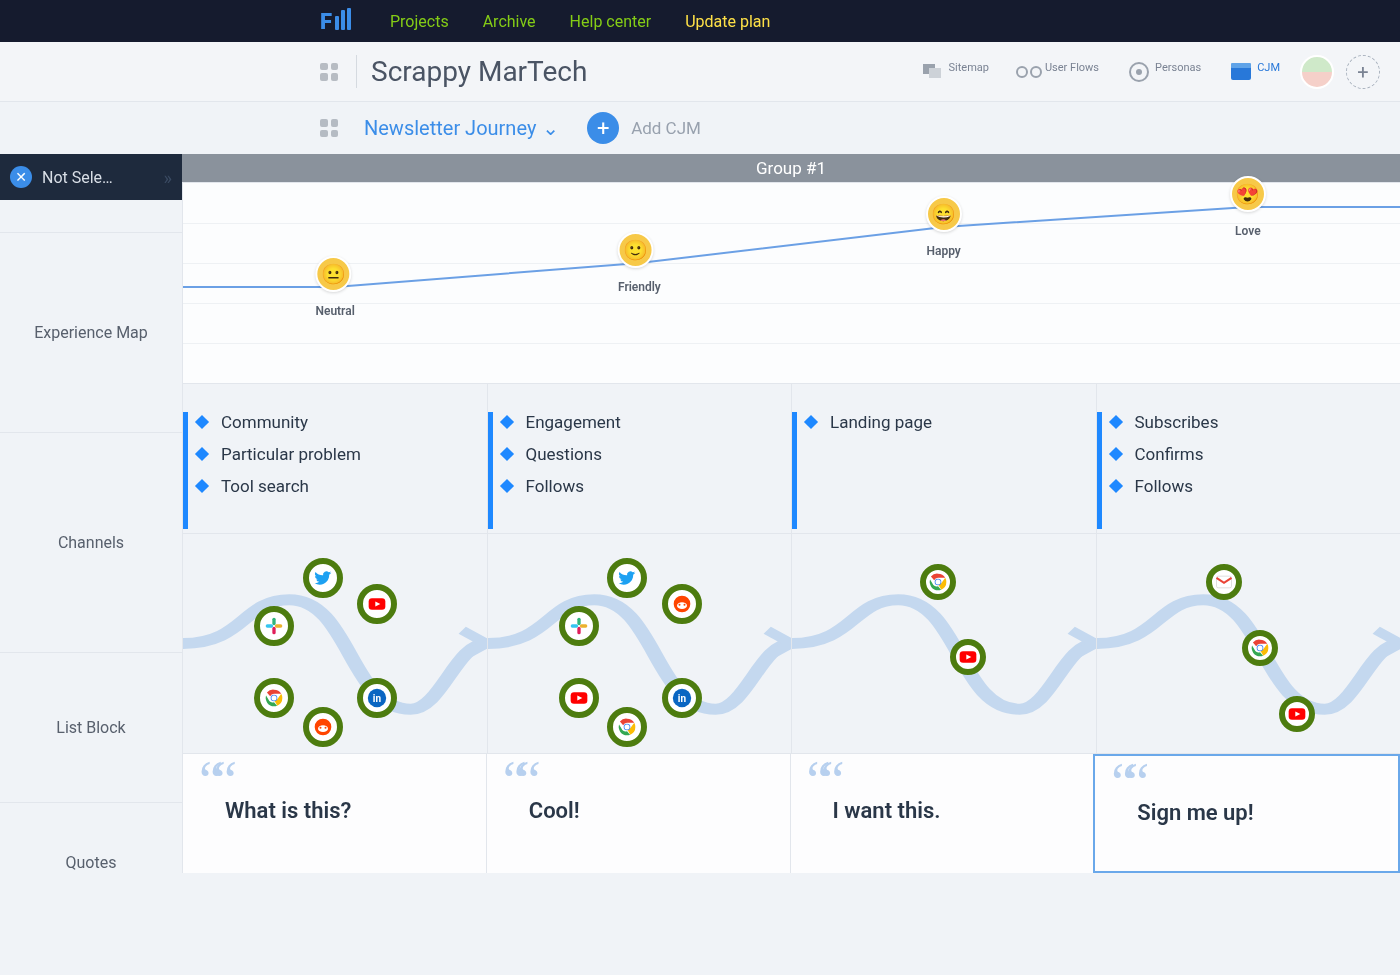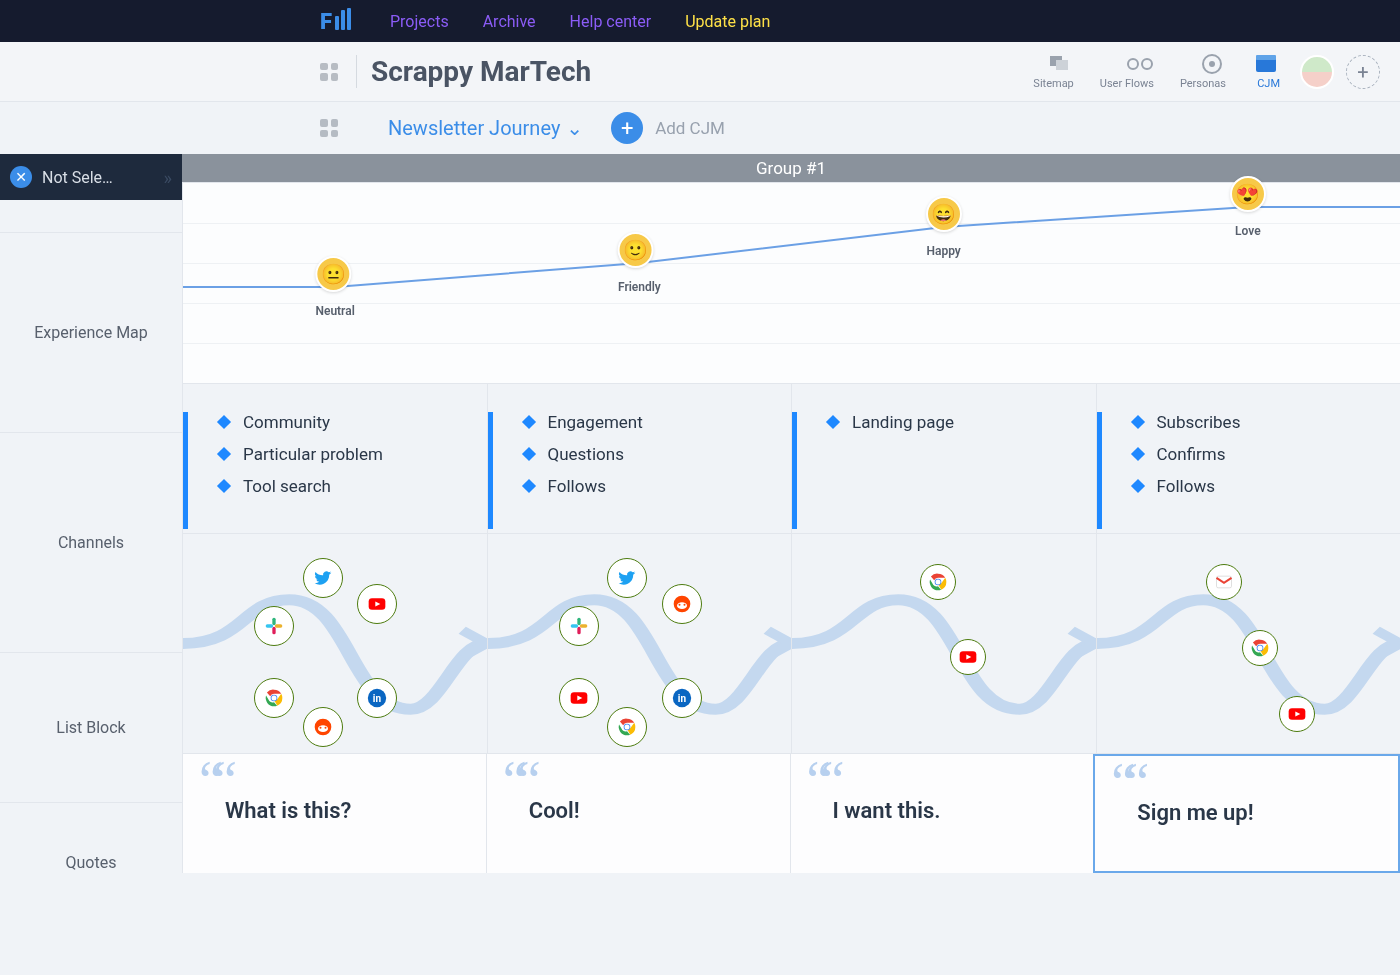--- a/index.html
+++ b/index.html
@@ -5,39 +5,39 @@
 * { margin:0; padding:0; box-sizing:border-box; font-family:-apple-system,BlinkMacSystemFont,"Segoe UI",Roboto,sans-serif; }
 body { background:#f0f3f7; width:1400px; height:975px; overflow:hidden; color:#2a3748; }
 
 
 .topnav { background:#151b2e; height:42px; display:flex; align-items:center; padding:0 24px 0 320px; gap:36px; }
 .logo { position:absolute; left:320px; top:8px; display:flex; gap:3px; align-items:center; }
 .logo .f { color:#3b8de8; font-weight:900; font-size:22px; }
 .logo .bars span{ display:inline-block; width:4px; height:22px; background:#3b8de8; margin-right:2px; border-radius:1px; }
 .logo .bars span:nth-child(1){height:14px;} .logo .bars span:nth-child(2){height:20px;} .logo .bars span:nth-child(3){height:22px;}
 .topnav .links{ display:flex; gap:34px; margin-left:70px; }
-.topnav a{ color:#8b5cf6; text-decoration:none; font-size:16px; }
+.topnav a{ color:#84cc16; text-decoration:none; font-size:16px; }
 .topnav a.update{ color:#fde047; }
 
 
 .projbar{ background:#f3f5f8; height:60px; display:flex; align-items:center; padding-left:320px; border-bottom:1px solid #e2e6ec; position:relative;}
 .grid-icon{ width:18px; height:18px; display:grid; grid-template-columns:1fr 1fr; grid-template-rows:1fr 1fr; gap:3px; margin-right:18px; opacity:.35;}
 .grid-icon span{ background:#4a5464; border-radius:2px; }
-.projbar h1{ font-size:28px; font-weight:700; color:#4a5464; padding-left:14px; border-left:1px solid #d5dae0;}
+.projbar h1{ font-size:28px; font-weight:400; color:#4a5464; padding-left:14px; border-left:1px solid #d5dae0;}
 .modules{ position:absolute; right:120px; display:flex; gap:26px; align-items:flex-end;}
-.module{ display:flex; flex-direction:column; align-items:flex-end; gap:2px; font-size:11px; color:#7a8393; cursor:pointer;}
+.module{ display:flex; flex-direction:row; align-items:flex-start; gap:2px; font-size:11px; color:#7a8393; cursor:pointer;}
 .module.active{ color:#2878d9; }
 .mod-icon{ width:28px; height:22px; display:flex; align-items:center; justify-content:center;}
 .avatar-area{ position:absolute; right:20px; display:flex; gap:12px; align-items:center;}
 .avatar{ width:34px; height:34px; border-radius:50%; background:linear-gradient(180deg,#cfe9c9 50%,#f5d0c9 50%); border:2px solid #fff;}
 .add-user{ width:34px; height:34px; border-radius:50%; border:1px dashed #a9b2be; display:flex; align-items:center; justify-content:center; color:#7a8393; font-size:20px; cursor:pointer;}
 
 
 .subnav{ height:52px; display:flex; align-items:center; padding-left:320px; background:#f0f3f7;}
-.subnav .dropdown{ color:#3b8de8; font-size:20px; display:flex; align-items:center; gap:6px; cursor:pointer; margin-left:32px;}
+.subnav .dropdown{ color:#3b8de8; font-size:20px; display:flex; align-items:center; gap:6px; cursor:pointer; margin-left:8px;}
 .subnav .plus{ width:32px; height:32px; border-radius:50%; background:#3b8de8; color:#fff; display:flex; align-items:center; justify-content:center; font-size:22px; margin-left:28px; cursor:pointer;}
 .subnav .addlabel{ margin-left:12px; color:#98a1ae; font-size:17px;}
 
 
 .main{ display:flex; height:calc(100% - 154px);}
 .left{ width:182px; flex-shrink:0; }
 .persona{ background:#1e2a3d; color:#d8dee6; height:46px; display:flex; align-items:center; gap:10px; padding:0 10px; }
 .persona .close{ width:22px; height:22px; border-radius:50%; background:#3b8de8; display:flex; align-items:center; justify-content:center; color:#fff; font-size:14px; cursor:pointer;}
 .persona .expand{ margin-left:auto; color:#3a4a62; font-size:18px; cursor:pointer;}
 .rowhdr{ height:215px; display:flex; align-items:center; justify-content:center; color:#58606d; font-size:16px; border-top:1px solid #e2e6ec;}
@@ -55,30 +55,30 @@
 .exp{ height:200px; background:#fcfdfe; position:relative;}
 .exp .hline{ position:absolute; left:0; right:0; border-top:1px solid #eef1f4; }
 .exp svg.trend{ position:absolute; inset:0; width:100%; height:100%; }
 .emoji-pt{ position:absolute; transform:translate(-50%,-50%); text-align:center; }
 .emoji{ width:36px; height:36px; border-radius:50%; background:#f7c948; display:flex; align-items:center; justify-content:center; font-size:20px; border:2px solid #fff; box-shadow:0 1px 3px rgba(0,0,0,.15);}
 .emoji-pt .lbl{ font-size:12px; color:#58606d; margin-top:12px; font-weight:600;}
 
 
 .lb-row{ height:150px;}
 .lb-row .cell{ padding:16px 10px 16px 0;}
-.lb-in{ border-left:5px solid #1e88ff; padding-left:31px; height:100%;}
+.lb-in{ border-left:5px solid #1e88ff; padding-left:9px; height:100%;}
 .lb-item{ display:flex; align-items:center; gap:14px; font-size:17px; color:#2a3748; margin:12px 0;}
 .diamond{ width:10px; height:10px; background:#1e88ff; transform:rotate(45deg); flex-shrink:0;}
 
 
 .ch-row{ height:220px;}
 .ch-row .cell{ display:flex; align-items:center; justify-content:center;}
 .cloud{ position:relative; width:100%; height:100%;}
 .cloud svg.path{ position:absolute; inset:0; width:100%; height:100%;}
-.chip{ position:absolute; width:40px; height:40px; border-radius:50%; background:#fff; border:1px solid #4d7c0f; transform:translate(-50%,-50%); display:flex; align-items:center; justify-content:center; font-size:18px;}
+.chip{ position:absolute; width:40px; height:40px; border-radius:50%; background:#fff; border:6px solid #4d7c0f; transform:translate(-50%,-50%); display:flex; align-items:center; justify-content:center; font-size:18px;}
 .chip.sm{ width:36px; height:36px; font-size:16px;}
 
 
 .q-row{ height:120px;}
 .q-row .cell{ padding:22px 18px; background:#fdfdfe;}
 .q-row .cell.sel{ border:2px solid #6aa8ea; }
 .quote-mark{ color:#b7d0ef; font-size:54px; font-family:Georgia,serif; position:absolute; left:16px; top:14px; line-height:0.5; letter-spacing:-10px;}
 .quote-text{ font-size:22px; font-weight:600; margin-left:24px; margin-top:22px;}
 </style>
 </head>

